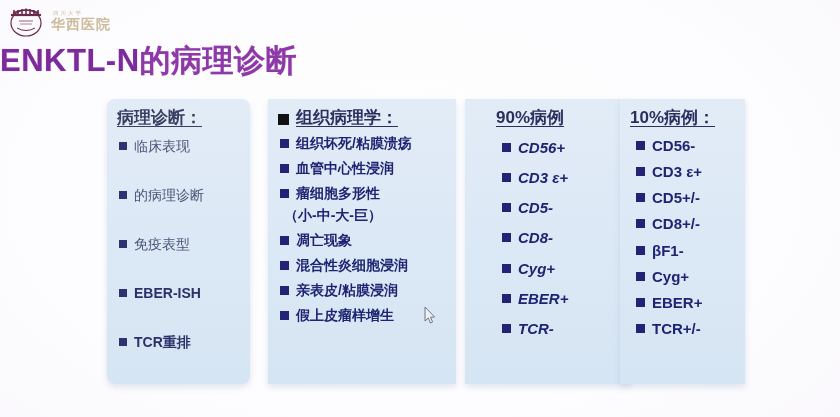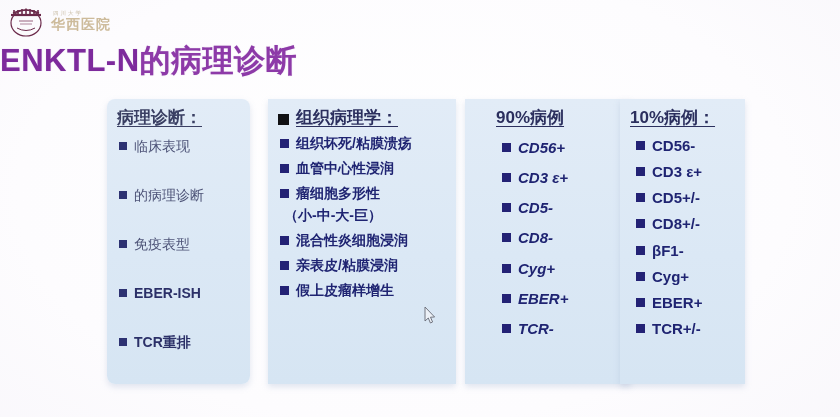--- a/index.html
+++ b/index.html
@@ -255,20 +255,24 @@
       </div>
       <div class="item">
         <span class="bullet"></span>
         <span class="item-text">瘤细胞多形性</span>
       </div>
       <div class="item sub noBullet">
         <span class="item-text">（小-中-大-巨）</span>
       </div>
       <div class="item">
         <span class="bullet"></span>
+        <span class="item-text">凋亡现象</span>
+      </div>
+      <div class="item">
+        <span class="bullet"></span>
         <span class="item-text">混合性炎细胞浸润</span>
       </div>
       <div class="item">
         <span class="bullet"></span>
         <span class="item-text">亲表皮/粘膜浸润</span>
       </div>
       <div class="item">
         <span class="bullet"></span>
         <span class="item-text">假上皮瘤样增生</span>
       </div>

